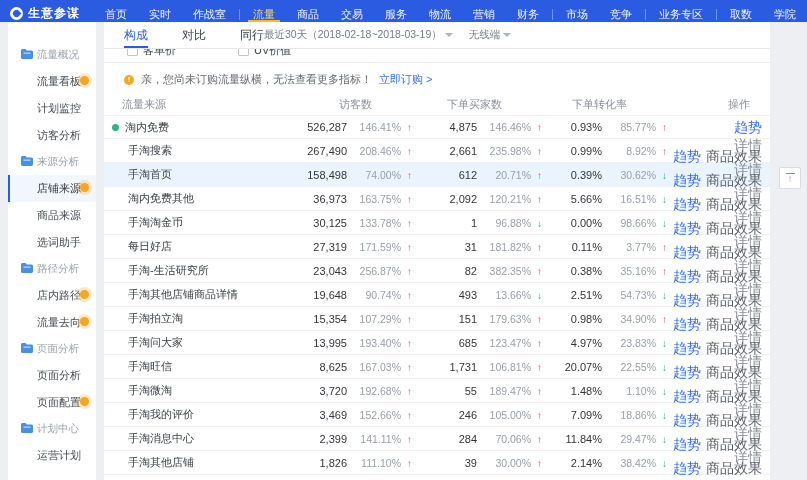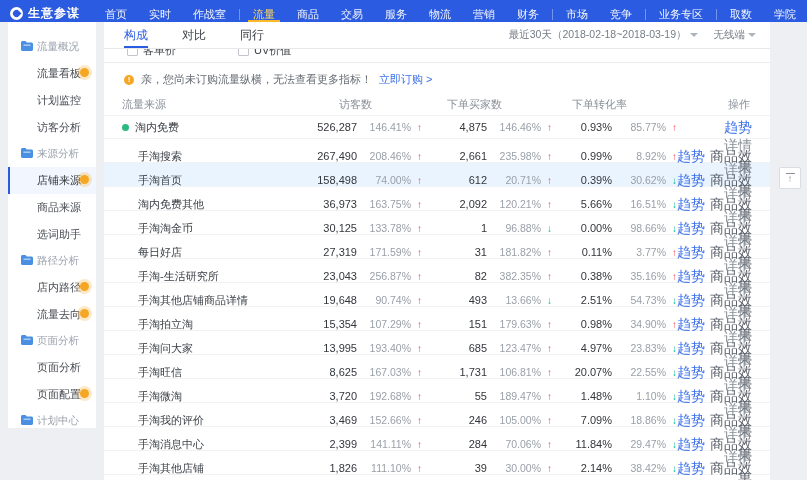--- a/index.html
+++ b/index.html
@@ -16,30 +16,30 @@
   .logo-icon:after{ content:""; position:absolute; left:3px; top:3px; width:7px; height:7px;
     background:#2b5be0; border-radius:50% 0 50% 50%; transform:rotate(45deg);}
   .logo-text{ font-size:12px; font-weight:bold; letter-spacing:1px;}
   .nav-items{ display:flex; align-items:stretch; }
   .nav-item{ display:flex; align-items:center; padding:0 11px; font-size:11px; cursor:pointer;
     color:rgba(255,255,255,.95); position:relative;}
   .nav-item.active{ color:#ffd75e; }
   .nav-item.active:after{ content:""; position:absolute; left:6px; right:6px; bottom:0; height:2px; background:#f7ba2a;}
   .nav-divider{ width:1px; height:11px; background:rgba(255,255,255,.35); align-self:center; margin:0 2px;}
   
-  .sidebar{ position:absolute; top:22px; left:8px; width:88px; height:406px; background:#fff; overflow:hidden; padding-top:12px;}
+  .sidebar{ position:absolute; top:22px; left:8px; width:88px; height:458px; background:#fff; overflow:hidden; padding-top:20px;}
   .sb-section{ display:flex; align-items:center; gap:4px; height:26px; padding-left:13px; color:#9aa2ad; font-size:10.5px;}
   .sb-section svg{ flex:0 0 auto;}
   .sb-item{ position:relative; display:flex; align-items:center; height:27px; padding-left:29px; color:#474b52; cursor:pointer;}
   .sb-item.active{ background:#f2f7ff; border-left:2px solid #2b5be0; padding-left:27px; color:#33363b;}
   .sb-dot{ position:absolute; right:7px; top:8px; width:9px; height:9px; border-radius:50%;
     background:#f5a623; box-shadow:0 0 0 3px rgba(245,166,35,.25);}
   
   .main{ position:absolute; top:22px; left:104px; width:666px; height:458px; background:#fff; overflow:hidden;}
-  .tabs-row{ height:27px; border-bottom:1px solid #e8e8e8; display:flex; align-items:stretch; justify-content:space-between; padding:0 14px 0 20px;}
+  .tabs-row{ height:27px; border-bottom:1px solid #e8e8e8; display:flex; align-items:stretch; padding:0 14px 0 20px;}
   .tabs{ display:flex; gap:34px;}
   .tab{ display:flex; align-items:center; font-size:12px; color:#3c4046; cursor:pointer; position:relative;}
   .tab.active{ color:#2b5be0;}
   .tab.active:after{ content:""; position:absolute; left:0; right:0; bottom:0; height:2px; background:#2b5be0;}
   .range-controls{ display:flex; align-items:center; gap:16px; color:#767d87; font-size:10.5px;}
   .rc{ cursor:pointer; display:flex; align-items:center; gap:3px;}
   .caret{ width:0; height:0; border-left:4px solid transparent; border-right:4px solid transparent; border-top:4px solid #aeb4bc;}
   
   .cb-strip{ height:14px; overflow:hidden; border-bottom:1px solid #ececec;}
   .cb-inner{ margin-top:-6px; display:flex; gap:62px; padding-left:23px; align-items:center;}
@@ -50,21 +50,21 @@
   .notice-dot{ width:10px; height:10px; border-radius:50%; background:#f5a623; color:#fff; font-size:8px;
     display:flex; align-items:center; justify-content:center; font-weight:bold; flex:0 0 auto;}
   .notice a{ color:#3a6ee8; text-decoration:none; cursor:pointer;}
   
   .tbl{ padding:0 18px;}
   .t-head{ display:grid; grid-template-columns:150px 150px 130px 125px 1fr; height:22px; align-items:center;
     color:#8a9099; font-size:11px;}
   .t-head .h-num{ text-align:right; padding-right:50px;}
   .t-head .h-ops{ text-align:right; padding-right:2px;}
   .t-row{ display:grid; grid-template-columns:150px 150px 130px 125px 1fr; align-items:center;
-    border-top:1px solid #f1f2f4; height:24px; margin:0 -18px; padding:0 18px;}
+    border-top:1px solid #f1f2f4; height:24px; margin:0 -18px; padding:0 8px;}
   .t-row.lvl1{ height:23px;}
   .t-row.hl{ background:#e9f4fe;}
   .name-cell{ display:flex; align-items:center; gap:6px; color:#3c4046;}
   .name-cell.indent{ padding-left:16px;}
   .src-dot{ width:7px; height:7px; border-radius:50%; background:#2bb980; flex:0 0 auto;}
   .num-cell{ display:flex; justify-content:flex-end; align-items:baseline;}
   .num-val{ color:#33363b;}
   .num-chg{ width:54px; text-align:right; color:#9aa0a8; font-size:10.5px;}
   .arr{ width:11px; text-align:right; font-weight:bold; font-size:10px;}
   .arr.up{ color:#ee3f58;}

